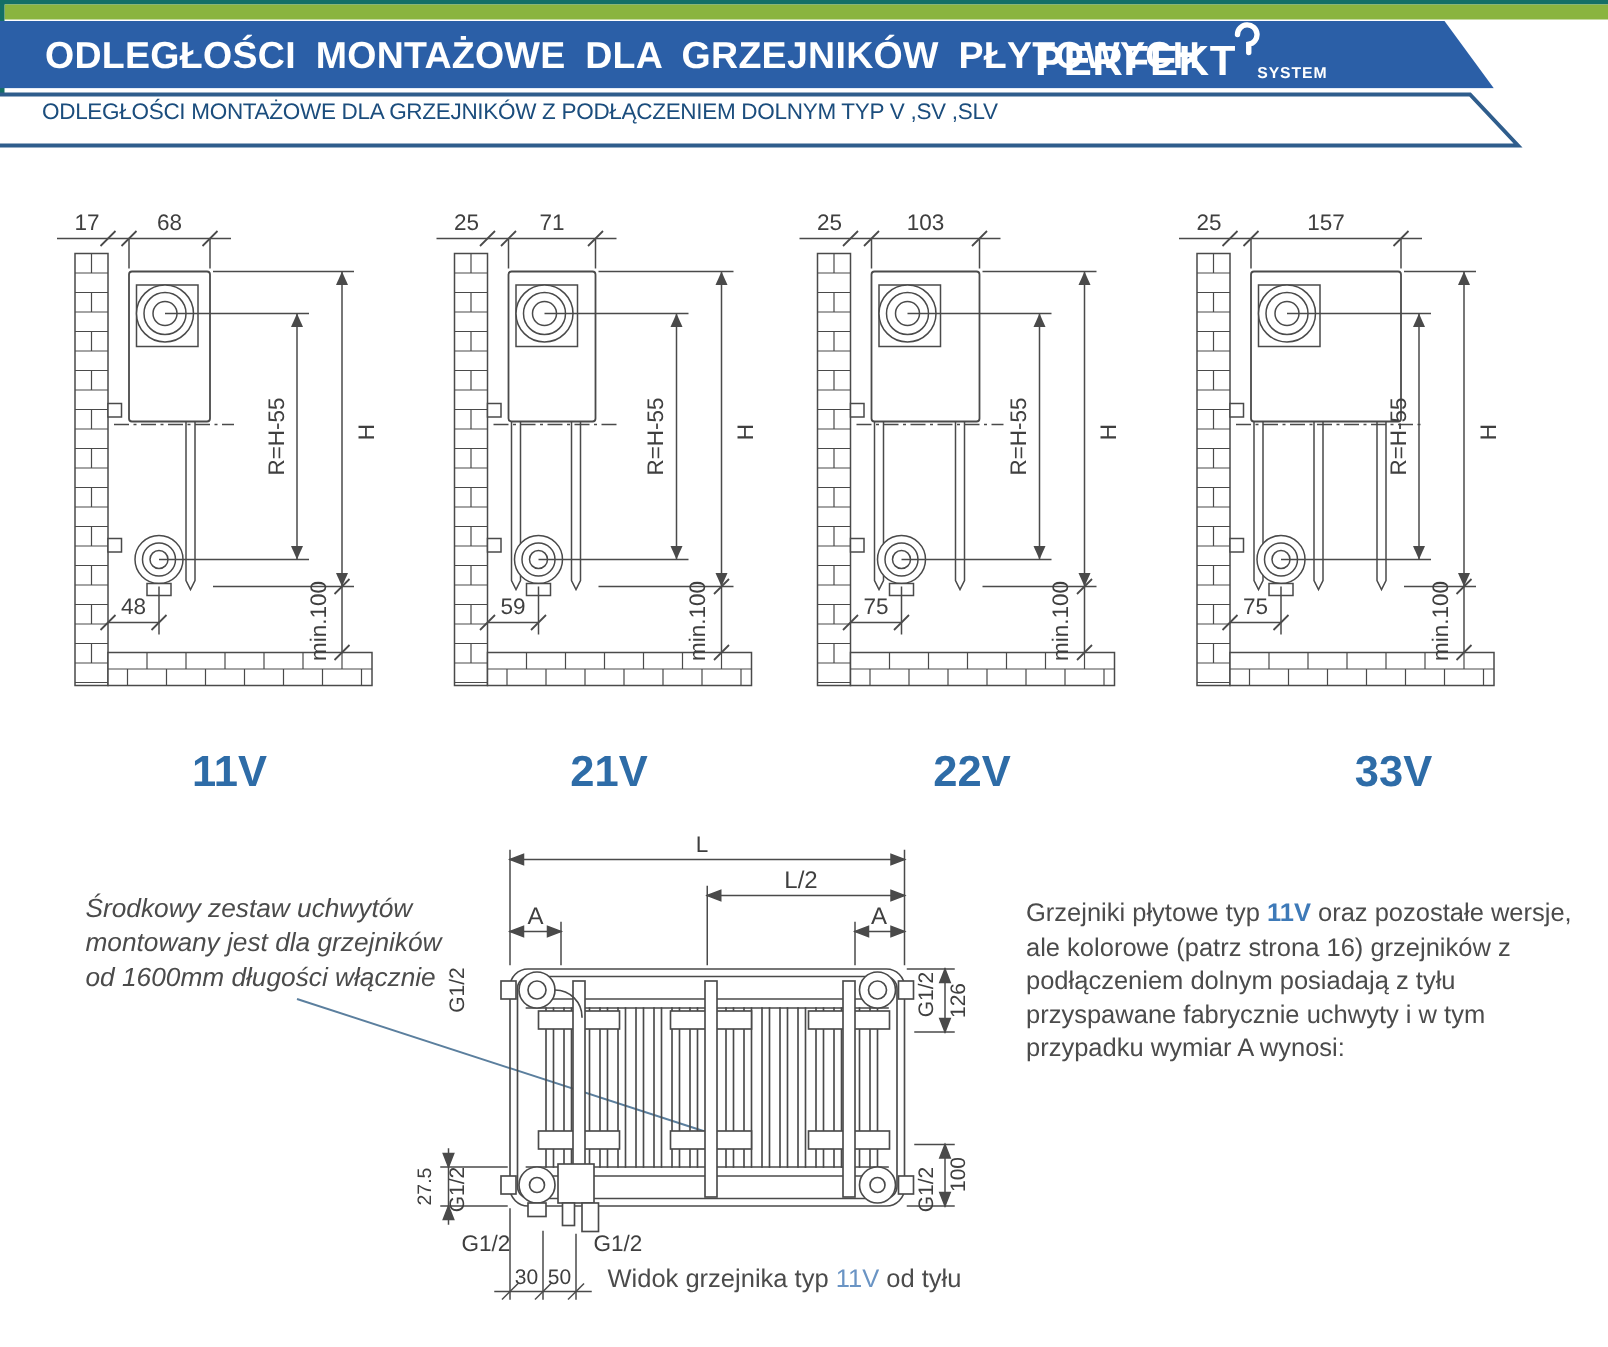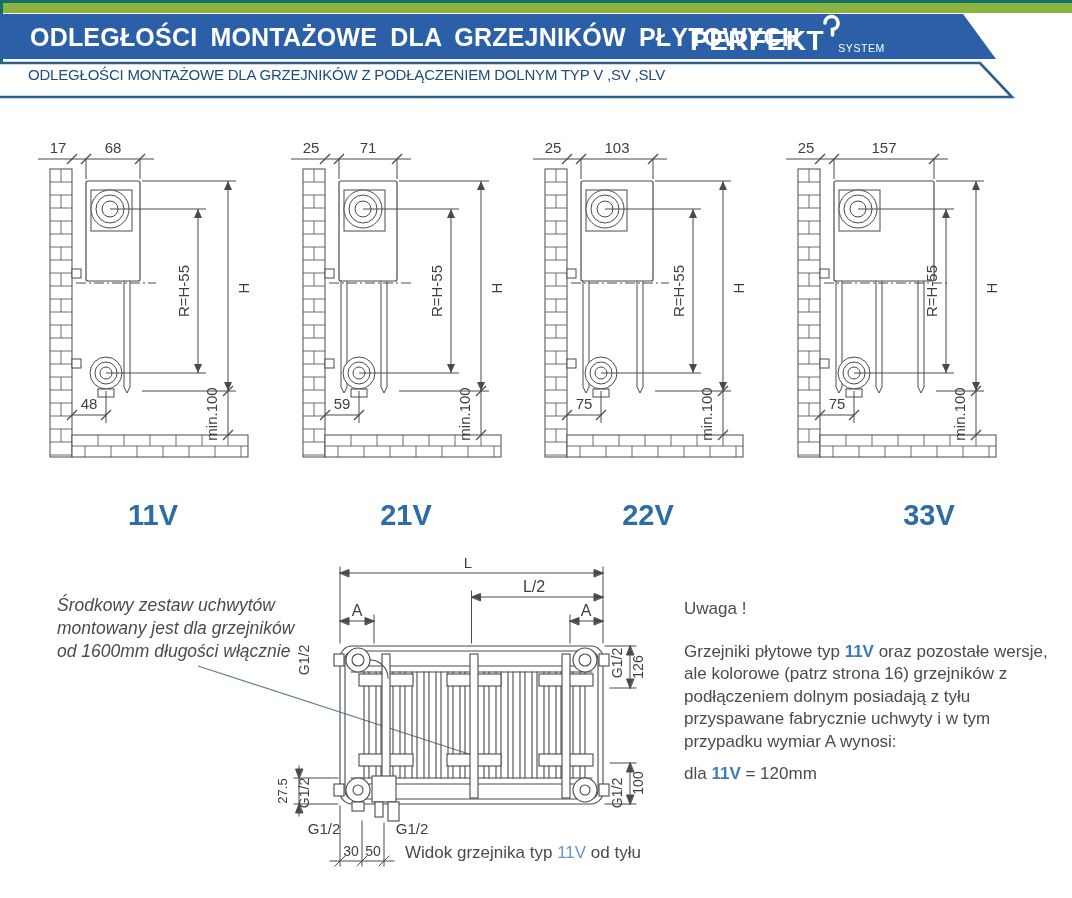--- a/index.html
+++ b/index.html
@@ -10,21 +10,21 @@
   .teal-top{left:0;top:0;width:1072px;height:3px;background:#146f66;}
   .teal-left{left:0;top:0;width:3px;height:98px;background:#146f66;}
   .green-strip{left:3px;top:3px;width:1069px;height:10px;background:#8ab43f;}
   .bar1{left:0;top:14px;width:1010px;height:45px;background:#2b5fa7;
         clip-path:polygon(0 0,963px 0,996px 45px,0 45px);}
   .bar1-text{position:absolute;left:30px;top:9px;color:#fff;font-weight:bold;
         font-size:25px;letter-spacing:.2px;word-spacing:6px;white-space:nowrap;}
   .logo{position:absolute;left:690px;top:8px;color:#fff;white-space:nowrap;}
   .logo-main{font-weight:bold;font-size:28px;letter-spacing:.5px;text-align:right;}
   .logo-hook{position:relative;top:-8px;left:-2px;}
-  .logo-sub{font-size:10.5px;letter-spacing:.6px;position:relative;left:-4px;top:2px;}
+  .logo-sub{font-size:10.5px;letter-spacing:.6px;position:relative;left:-4px;top:2px;font-weight:bold;}
   .bar2-shape{left:0;top:60px;}
   .bar2-text{left:28px;top:66px;font-size:15px;color:#1b4d7d;white-space:nowrap;letter-spacing:-0.2px;}
   
   .dwrap{top:133px;width:250px;height:364px;}
   .dlabel{top:499px;width:250px;text-align:center;font-size:29px;font-weight:bold;color:#2e6ca7;}
   svg text{font-family:"Liberation Sans",sans-serif;}
   
   .note-left{left:57px;top:594px;width:270px;font-size:17.5px;line-height:1.3;
              color:#4b4b4b;white-space:pre-line;font-style:italic;}
   .note-right{left:684px;top:598px;width:384px;font-size:17px;line-height:1.33;color:#4b4b4b;}
@@ -605,16 +605,14 @@
     <text transform="rotate(-90 9 238)" x="9" y="238" text-anchor="middle" font-size="13">27.5</text>
     <text x="46" y="281" text-anchor="middle" font-size="15">G1/2</text>
     <text x="134" y="281" text-anchor="middle" font-size="15">G1/2</text>
     <text x="73" y="303" text-anchor="middle" font-size="14">30</text>
     <text x="95" y="303" text-anchor="middle" font-size="14">50</text>
     <text x="127" y="305" font-size="17" fill="#4b4b4b"><tspan>Widok grzejnika typ </tspan><tspan fill="#6a94c4">11V</tspan><tspan> od tyłu</tspan></text>
   </g>
 </svg>
 
 <div class="abs note-right">
-  <div class="uwaga">Uwaga !</div>
   <div class="para"><span>Grzejniki płytowe typ </span><span class="blue">11V</span><span> oraz pozostałe wersje, ale kolorowe (patrz strona 16) grzejników z podłączeniem dolnym posiadają z tyłu przyspawane fabrycznie uchwyty i w tym przypadku wymiar A wynosi:</span></div>
-  <div class="dla"><span>dla </span><span class="blue">11V</span><span> = 120mm</span></div>
 </div>
 
 </body></html>

